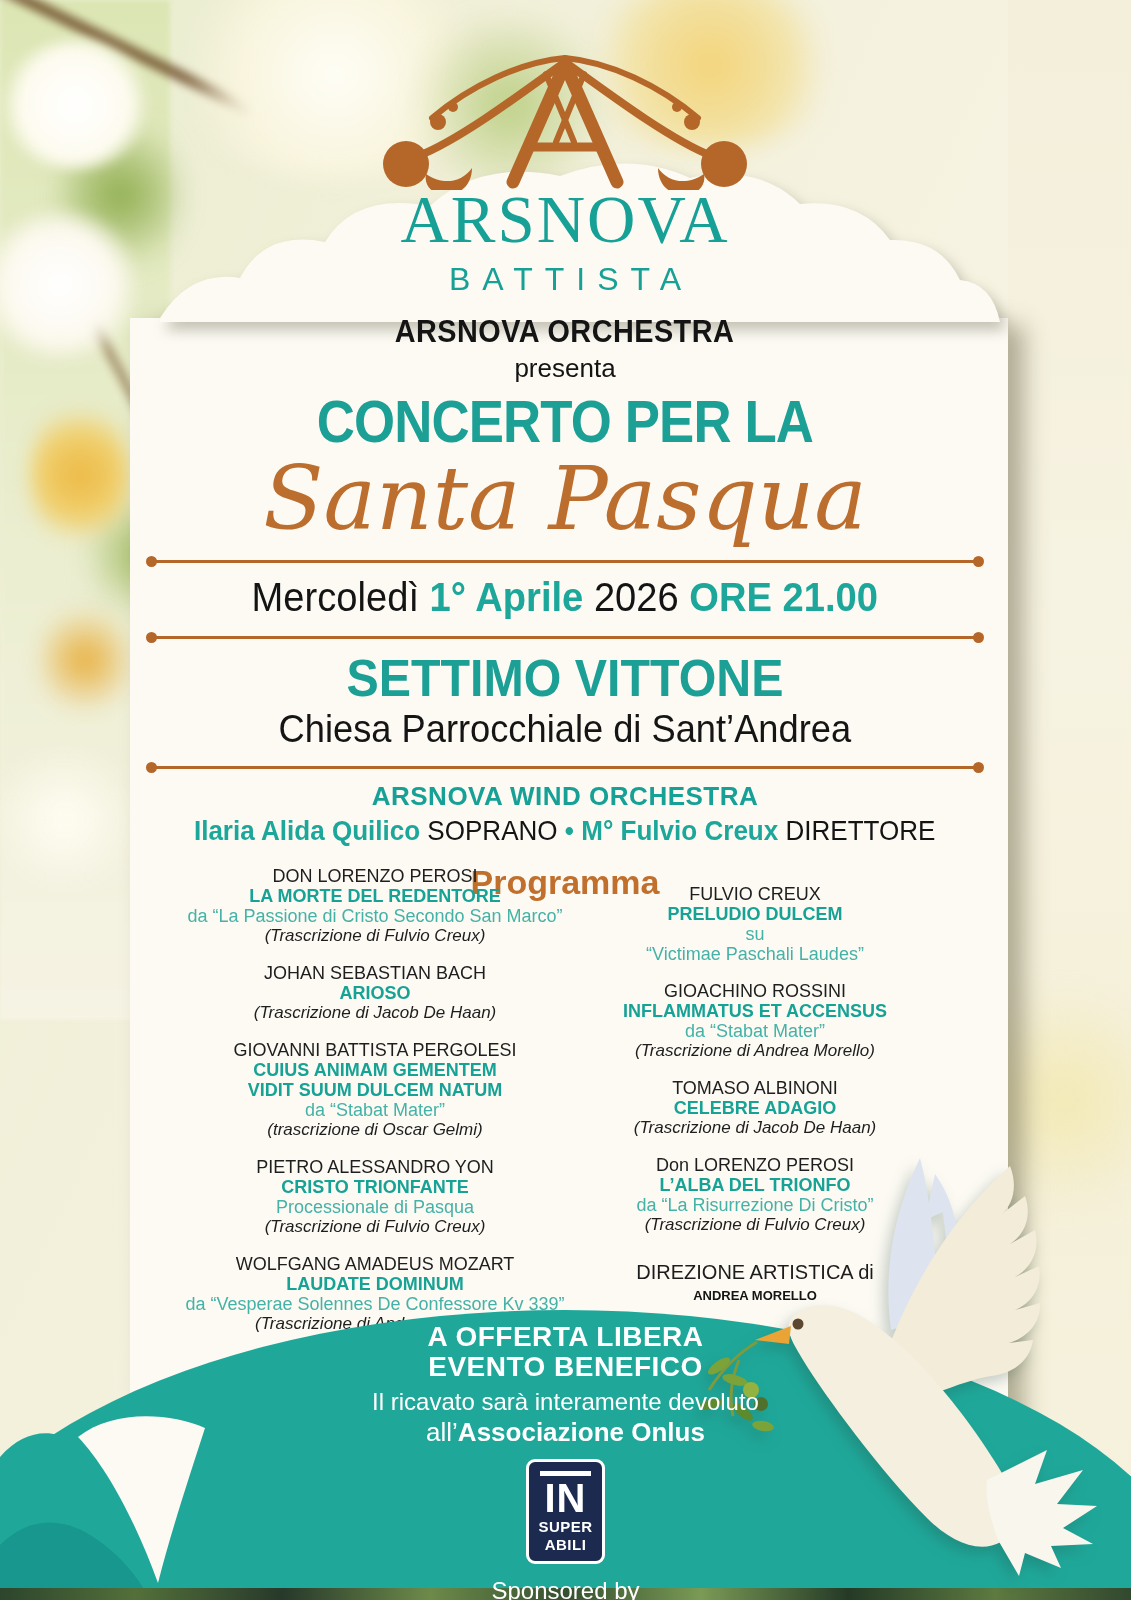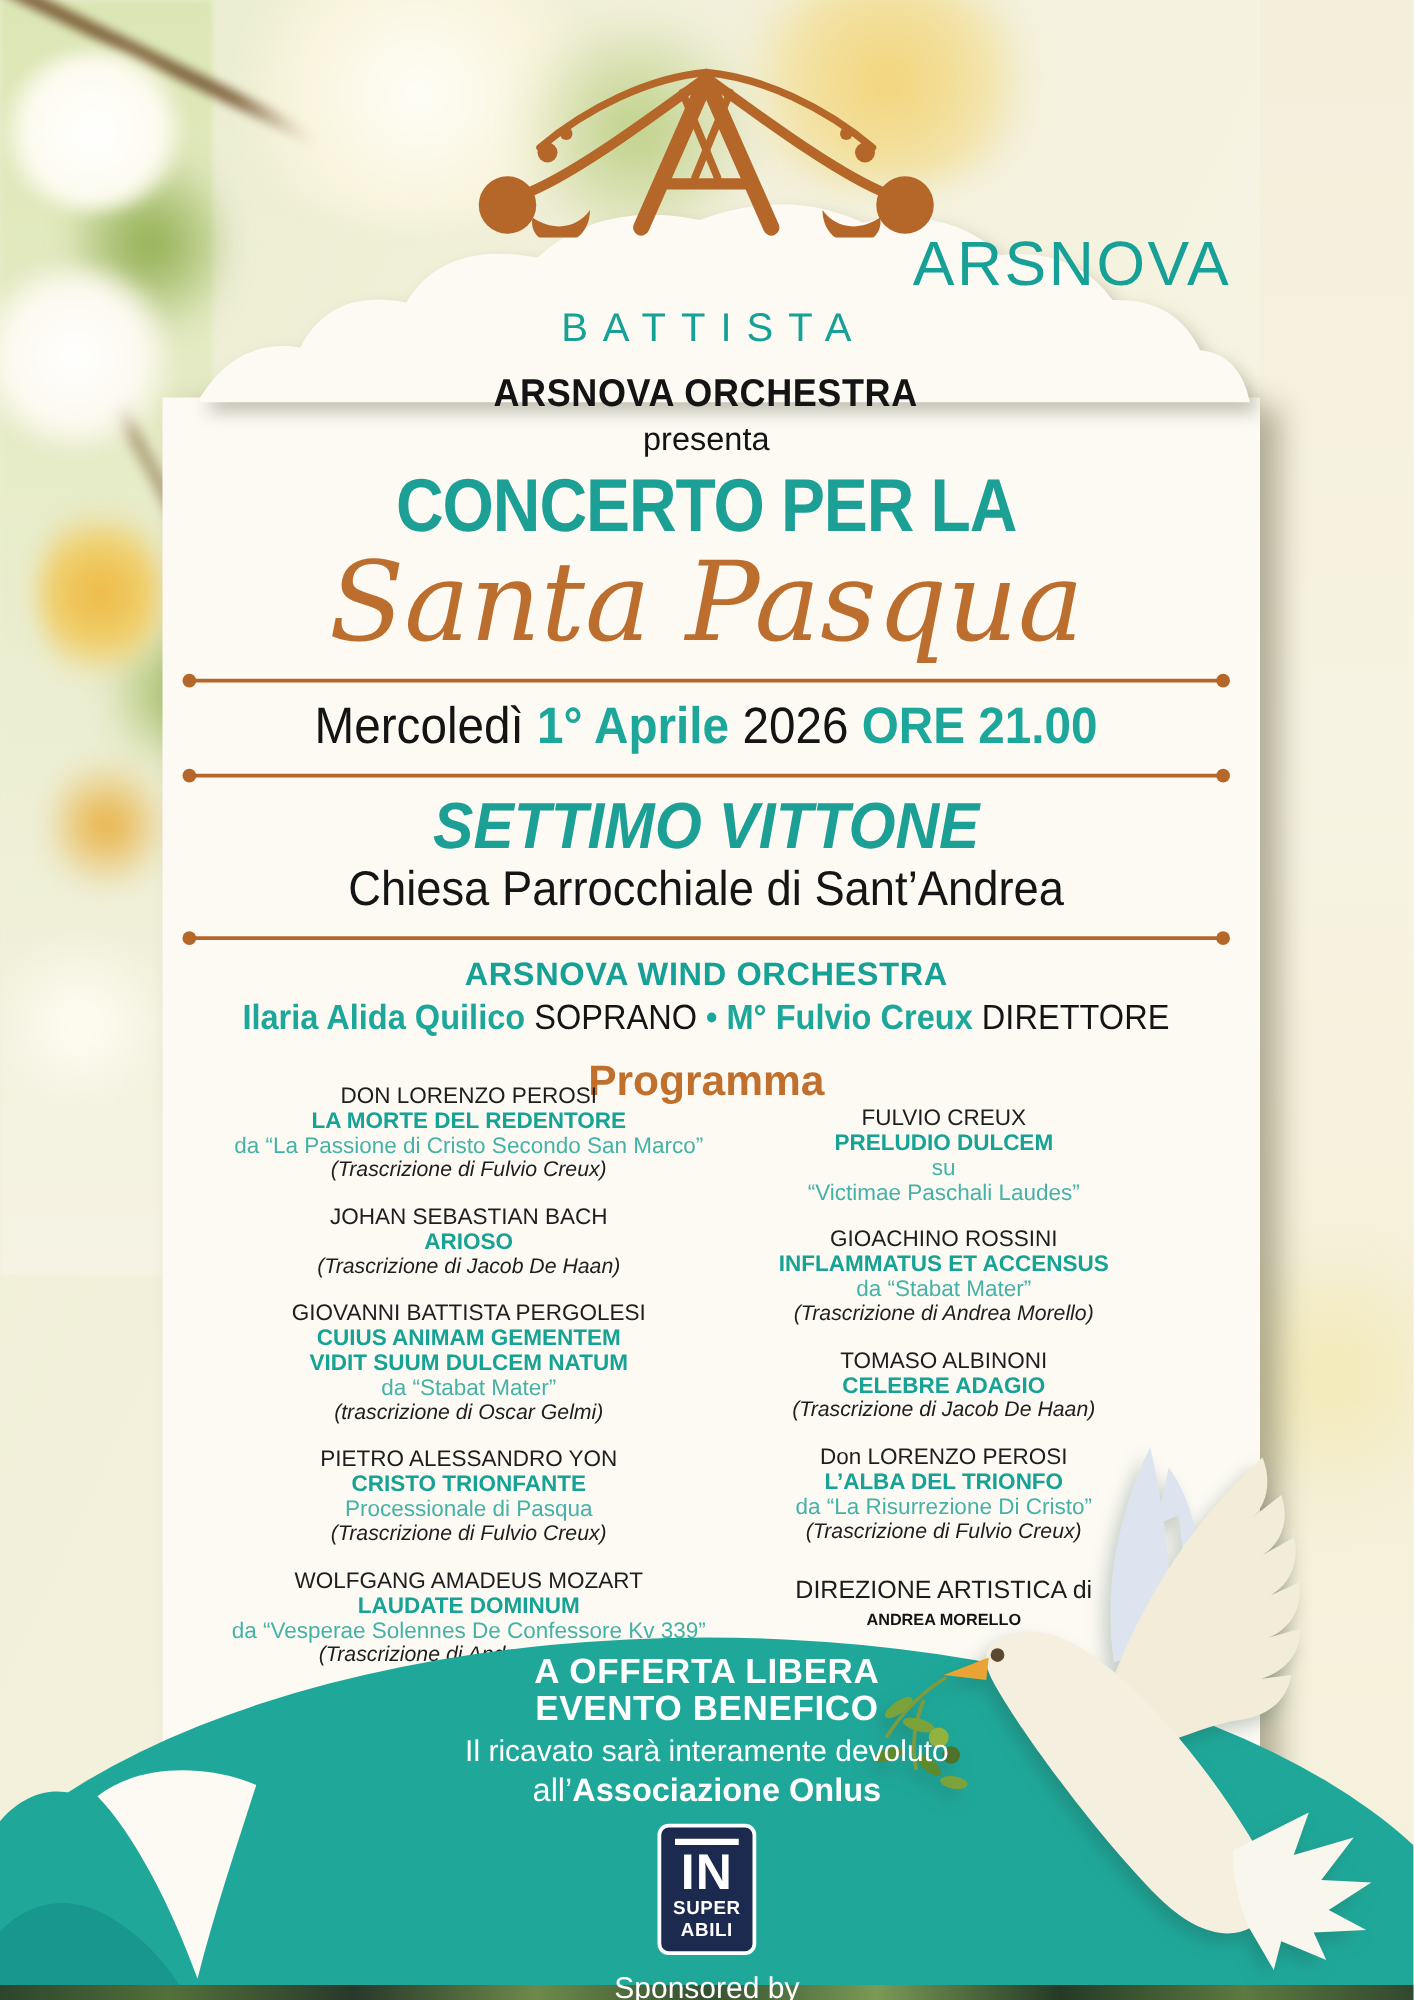--- a/index.html
+++ b/index.html
@@ -31,33 +31,33 @@
   .b-rightglow{left:990px;top:960px;width:150px;height:280px;background:radial-gradient(circle,#f3e9b4 0%,rgba(243,233,180,0) 70%);filter:blur(16px);}
   
   .panel{position:absolute;left:130px;top:318px;width:878px;height:1282px;
     background:#fcfaf3;box-shadow:16px 8px 22px rgba(92,86,58,.45);}
   .cloud-svg{position:absolute;left:130px;top:120px;filter:drop-shadow(6px 8px 7px rgba(90,85,60,.35));}
   .monogram-svg{position:absolute;left:360px;top:50px;}
   
   .content{position:absolute;left:145px;top:186px;width:840px;text-align:center;}
   .cx{display:inline-block;transform:scaleX(.88);transform-origin:center;}
   .cx93{display:inline-block;transform:scaleX(.93);transform-origin:center;}
-  .logo-brand{font-family:Liberation Sans, sans-serif;font-size:50px;line-height:1;color:#17a196;letter-spacing:2px;text-align:right;}
+  .logo-brand{font-family:Liberation Serif, serif;font-size:67px;line-height:1;color:#17a196;letter-spacing:2px;}
   .logo-type{font-size:32px;color:#17a196;letter-spacing:12px;padding-left:12px;margin-top:8px;}
   .presenter{font-size:31px;color:#141414;margin-top:16px;letter-spacing:.5px;font-weight:bold;}
   .presenta{font-size:26px;color:#141414;margin-top:3px;}
   .title-main{font-size:60px;font-weight:bold;color:#1ca095;line-height:1.0;margin-top:8px;letter-spacing:-1px;}
   .title-script{font-family:"DejaVu Serif",serif;font-style:italic;font-size:88px;color:#bc6e2e;line-height:1.02;margin-top:2px;}
   .rule{height:3px;background:#b5672a;margin:16px 6px 12px;position:relative;}
   .rule::before,.rule::after{content:"";position:absolute;width:11px;height:11px;border-radius:50%;background:#b5672a;top:-4px;}
   .rule::before{left:-5px;}
   .rule::after{right:-5px;}
   .date-line{font-size:41px;color:#141414;line-height:1.1;}
   .teal-b{color:#1ca79a;font-weight:bold;}
-  .city{font-size:52px;font-weight:bold;color:#1ca095;line-height:1.05;margin-top:3px;font-style:italic;}
+  .city{font-size:52px;font-weight:bold;color:#1ca095;line-height:1.05;margin-top:3px;}
   .venue{font-size:39px;color:#151515;line-height:1.05;margin-top:4px;}
   .ensemble{font-size:26px;font-weight:bold;color:#17a196;margin-top:10px;letter-spacing:.5px;}
   .performers{font-size:28px;color:#141414;margin-top:3px;}
   .prog-heading{font-size:34px;font-weight:bold;color:#c06f2c;margin-top:16px;}
   
   .prog-col{position:absolute;text-align:center;}
   .prog-col-left{left:165px;top:866px;width:420px;}
   .prog-col-right{left:560px;top:884px;width:390px;}
   .prog-item{margin-bottom:17px;}
   .composer{font-size:18px;color:#1e1e1e;line-height:20px;}

